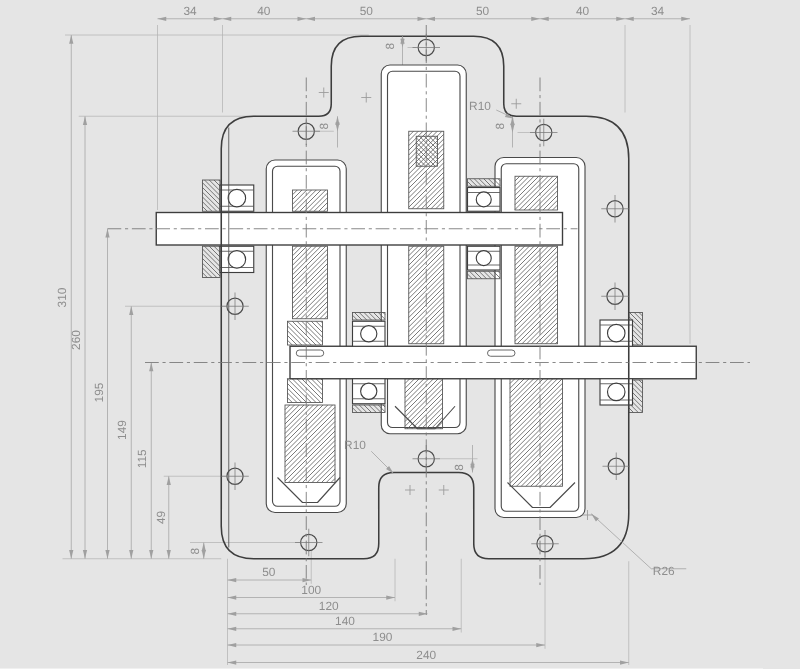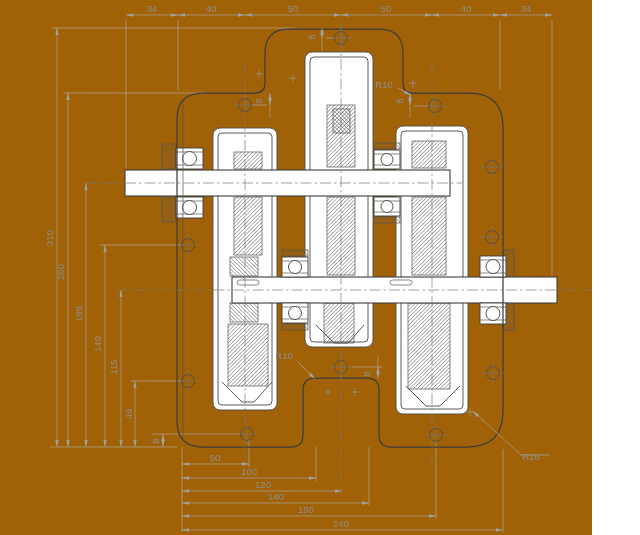--- a/index.html
+++ b/index.html
@@ -1,16 +1,16 @@
 <!DOCTYPE html>
 <html><head>
 <meta charset="utf-8">
 <style>
   html,body{margin:0;padding:0;background:#ffffff;}
-  .page{position:relative;width:592px;height:535px;background:#a16207;overflow:hidden;
+  .page{position:relative;width:640px;height:535px;background:#e5e5e5;overflow:hidden;
         font-family:"Liberation Sans", sans-serif;}
   svg{display:block}
   .outline{fill:none;stroke:#3d3d3d;stroke-width:1.25;stroke-linejoin:round;}
   .inner{fill:none;stroke:#4a4a4a;stroke-width:0.9;stroke-linejoin:round;}
   .innerw{fill:#ffffff;stroke:#4a4a4a;stroke-width:0.9;stroke-linejoin:round;}
   .thin{fill:none;stroke:#555555;stroke-width:0.7;}
   .shaft{fill:#ffffff;stroke:#3d3d3d;stroke-width:1.1;}
   .dimline{fill:none;stroke:#a8a8a8;stroke-width:0.65;}
   .extline{fill:none;stroke:#b3b3b3;stroke-width:0.6;}
   .leader{fill:none;stroke:#a8a8a8;stroke-width:0.7;}

